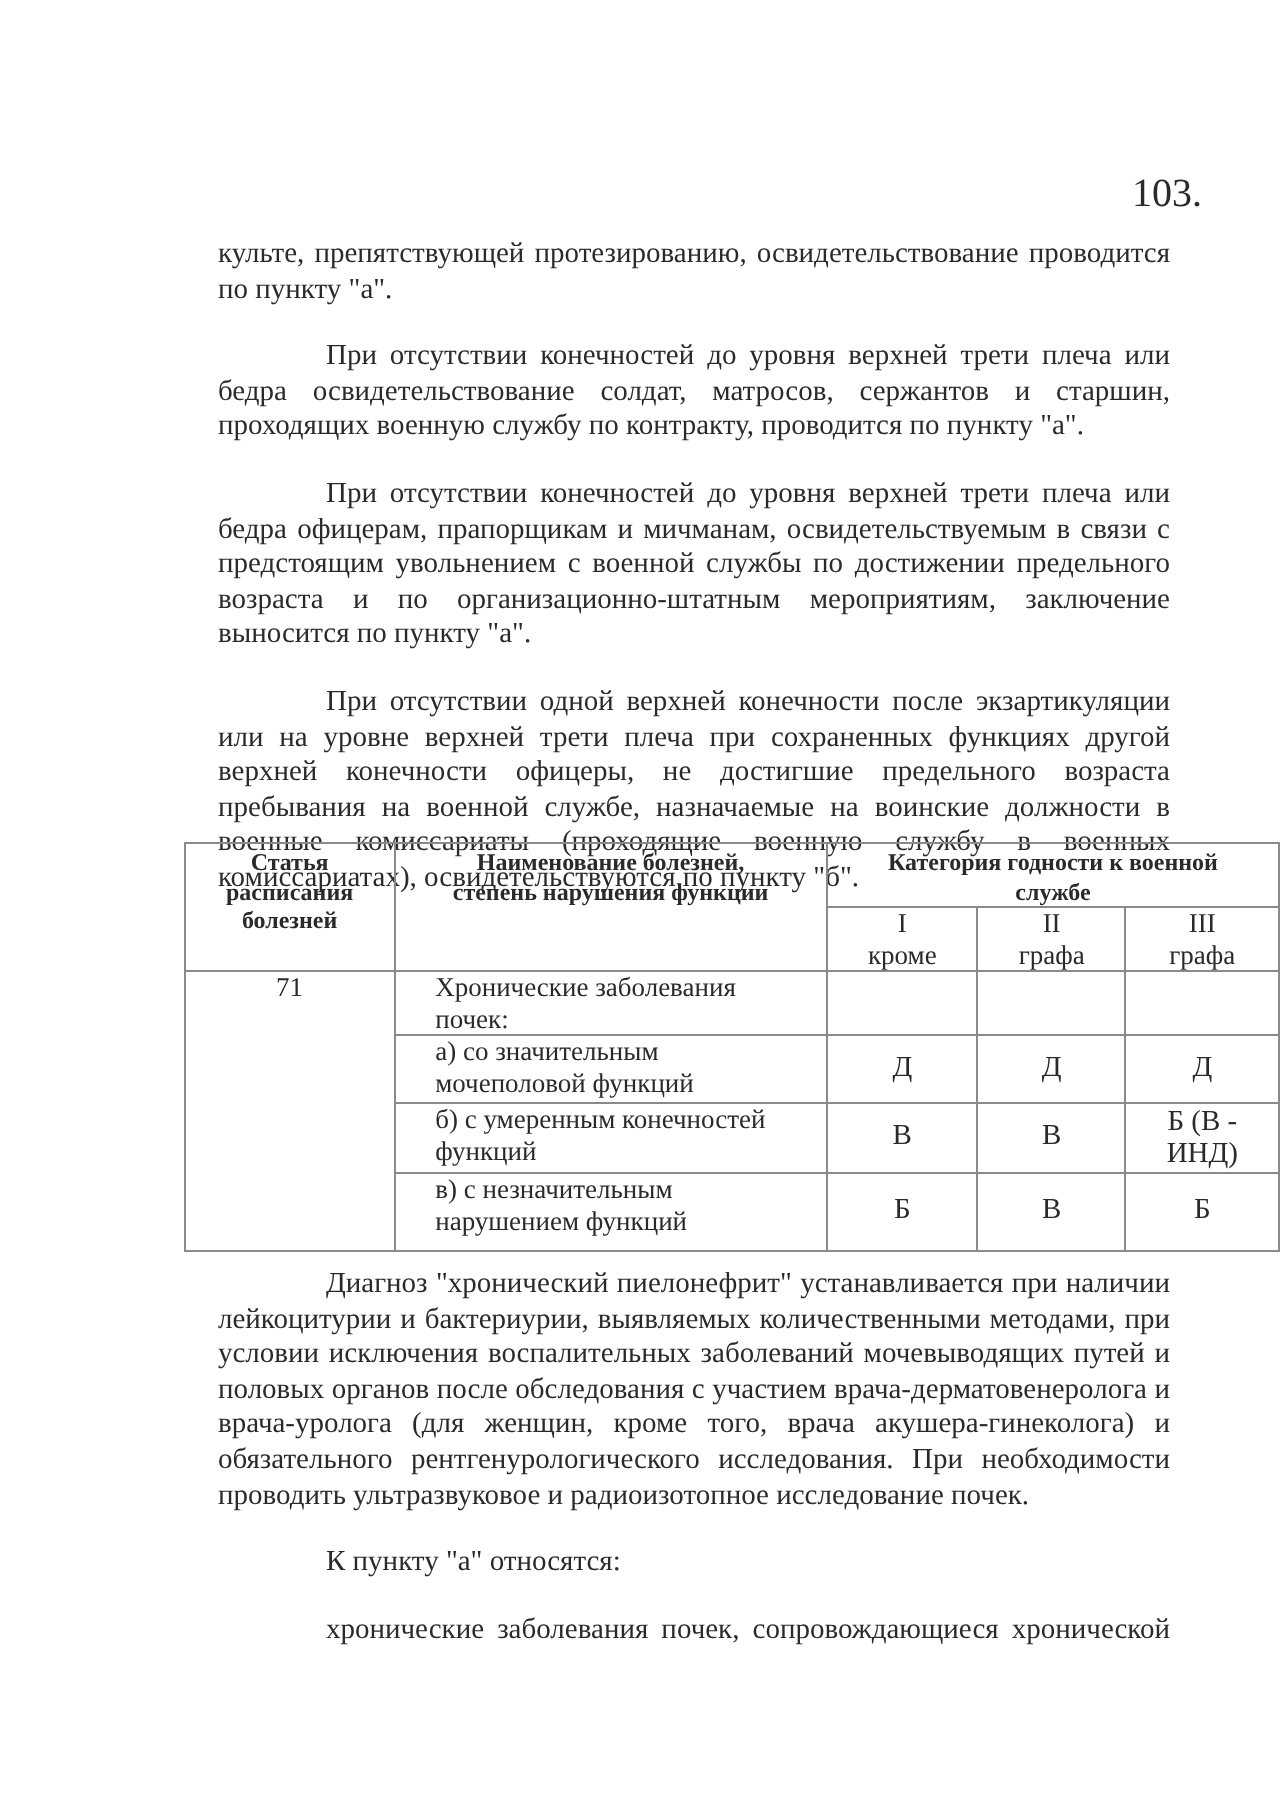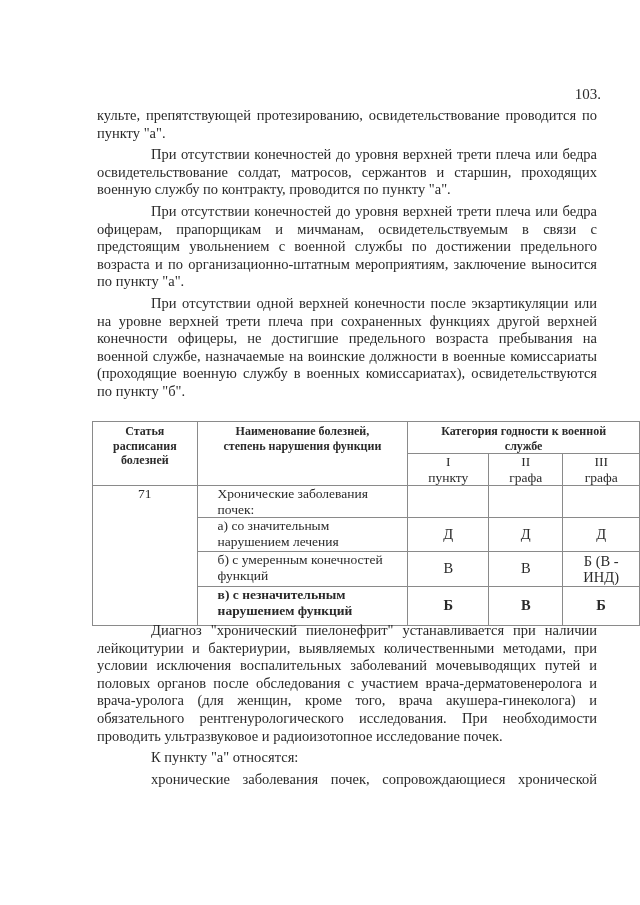--- a/index.html
+++ b/index.html
@@ -1,23 +1,23 @@
 <!DOCTYPE html>
 <html><head>
 <meta charset="utf-8">
 <style>
   html, body { margin: 0; padding: 0; }
   body {
     width: 640px; height: 905px; background: #ffffff; position: relative; overflow: hidden;
     font-family: "Liberation Serif", "DejaVu Serif", serif; color: #2a2a2a;
   }
   .page { position: absolute; left: 0; top: 0; width: 640px; height: 905px; }
-  .page-number { position: absolute; left: 540px; top: 86px; width: 61px; text-align: right; font-size: 15px; }
+  .page-number { position: absolute; left: 540px; top: 86px; width: 61px; text-align: right; font-size: 20px; }
   .text-block { position: absolute; left: 93px; width: 508px; font-size: 14.5px; line-height: 17.6px; }
-  .p { margin: 4px; text-align: justify; text-align-last: left; }
+  .p { margin: 16px; text-align: justify; text-align-last: left; }
   .indent { text-indent: 54px; }
   .section-title { position: absolute; left: 93px; width: 508px; top: 397px; text-align: center; font-weight: bold; font-size: 14.5px; }
   table.grid {
     position: absolute; left: 92px; top: 421px; border-collapse: collapse; table-layout: fixed;
     font-size: 13.5px; line-height: 15.5px;
   }
   table.grid td, table.grid th { border: 1px solid #8a8a8a; padding: 0 20px; vertical-align: top; }
   table.grid th { font-weight: bold; font-size: 12px; line-height: 14.5px; text-align: center; }
   .c { text-align: center; }
   .mid { vertical-align: middle !important; text-align: center; font-size: 14.5px; }
@@ -46,44 +46,44 @@
       <col style="width:67px">
       <col style="width:61px">
     </colgroup>
     <tbody>
         <tr style="height:32px;">
       <th rowspan="2" style="padding-top:2px;">Статья расписания болезней</th>
       <th rowspan="2" style="padding-top:2px;">Наименование болезней, степень нарушения функции</th>
       <th colspan="3" style="padding-top:2px;">Категория годности к военной службе</th>
     </tr>
     <tr style="height:18px;">
-      <td class="c">I пункту</td>
+      <td class="c">I кроме</td>
       <td class="c">II графа</td>
       <td class="c">III графа</td>
     </tr>
     <tr style="height:18px;">
       <td rowspan="4" class="c">71</td>
       <td class="l">Хронические заболевания почек:</td>
       <td></td>
       <td></td>
       <td></td>
     </tr>
     <tr style="height:34px;">
-      <td class="l">а) со значительным нарушением лечения</td>
+      <td class="l">а) со значительным мочеполовой функций</td>
       <td class="mid">Д</td>
       <td class="mid">Д</td>
       <td class="mid">Д</td>
     </tr>
     <tr style="height:35px;">
       <td class="l">б) с умеренным конечностей функций</td>
       <td class="mid">В</td>
       <td class="mid">В</td>
       <td class="mid" style="line-height:16px;">Б (В - ИНД)</td>
     </tr>
-    <tr style="height:39px;font-weight:bold;">
+    <tr style="height:39px;">
       <td class="l">в) с незначительным нарушением функций</td>
       <td class="mid">Б</td>
       <td class="mid">В</td>
       <td class="mid">Б</td>
     </tr>
   </tbody>
     </table>
 
   <div class="text-block" style="top:618px;">
     <p class="p indent">Диагноз "хронический пиелонефрит" устанавливается при наличии лейкоцитурии и бактериурии, выявляемых количественными методами, при условии исключения воспалительных заболеваний мочевыводящих путей и половых органов после обследования с участием врача-дерматовенеролога и врача-уролога (для женщин, кроме того, врача акушера-гинеколога) и обязательного рентгенурологического исследования. При необходимости проводить ультразвуковое и радиоизотопное исследование почек.</p>

